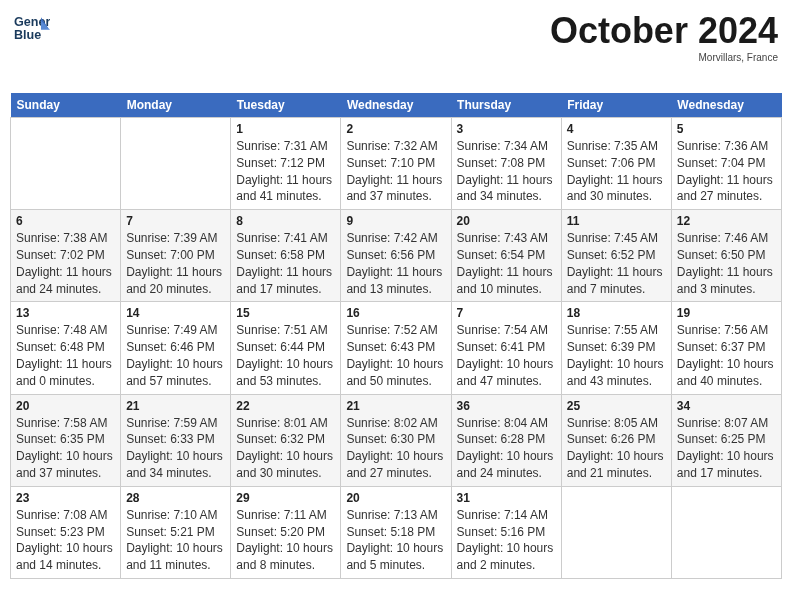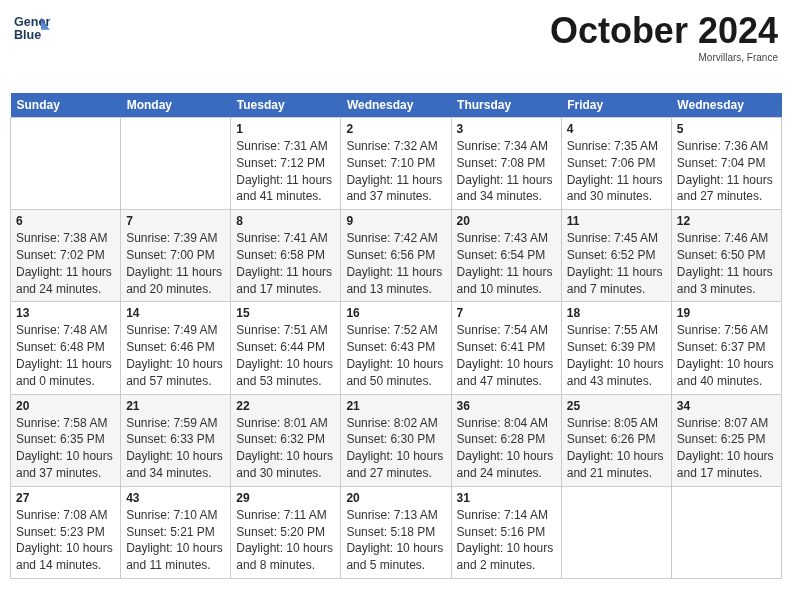--- a/index.html
+++ b/index.html
@@ -221,25 +221,25 @@
           <div class="day-number">25</div>
           <div class="day-info">Sunrise: 8:05 AM<br>Sunset: 6:26 PM<br>Daylight: 10 hours and 21 minutes.</div>
         </td>
         <td>
           <div class="day-number">34</div>
           <div class="day-info">Sunrise: 8:07 AM<br>Sunset: 6:25 PM<br>Daylight: 10 hours and 17 minutes.</div>
         </td>
       </tr>
       <tr>
         <td>
-          <div class="day-number">27</div>
+          <div class="day-number">23</div>
           <div class="day-info">Sunrise: 7:08 AM<br>Sunset: 5:23 PM<br>Daylight: 10 hours and 14 minutes.</div>
         </td>
         <td>
-          <div class="day-number">43</div>
+          <div class="day-number">28</div>
           <div class="day-info">Sunrise: 7:10 AM<br>Sunset: 5:21 PM<br>Daylight: 10 hours and 11 minutes.</div>
         </td>
         <td>
           <div class="day-number">29</div>
           <div class="day-info">Sunrise: 7:11 AM<br>Sunset: 5:20 PM<br>Daylight: 10 hours and 8 minutes.</div>
         </td>
         <td>
           <div class="day-number">20</div>
           <div class="day-info">Sunrise: 7:13 AM<br>Sunset: 5:18 PM<br>Daylight: 10 hours and 5 minutes.</div>
         </td>

